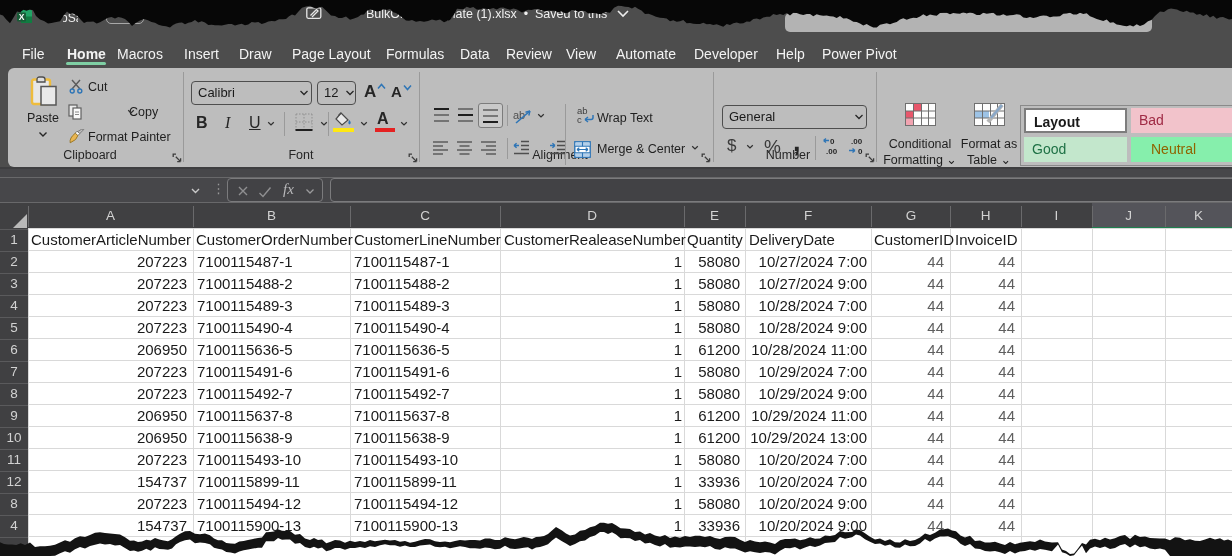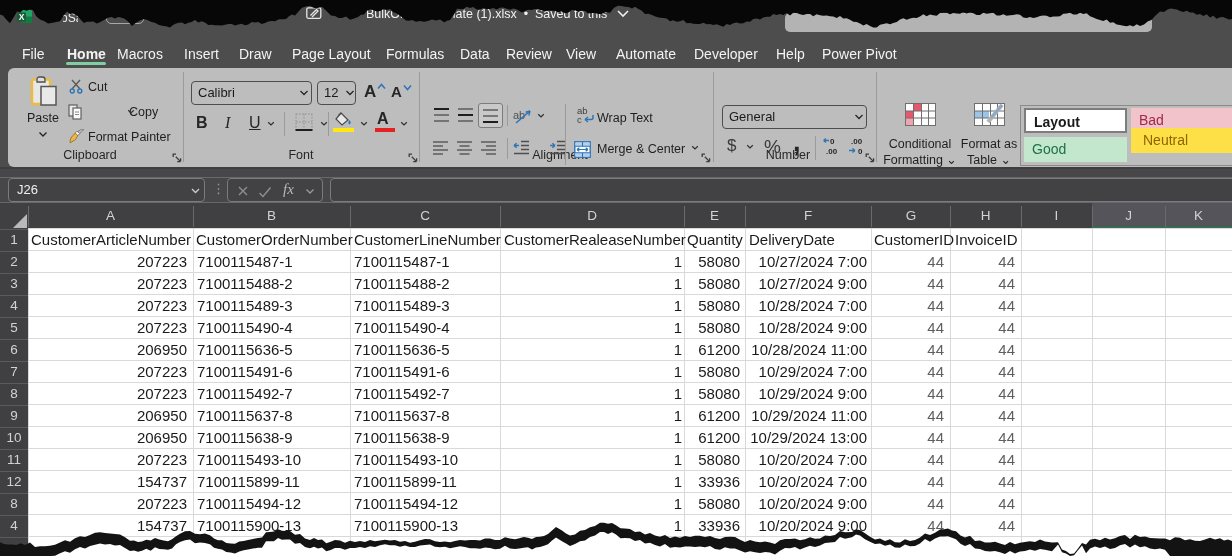--- a/index.html
+++ b/index.html
@@ -362,27 +362,26 @@
 <path d="M28 2 L14 19" stroke="#b5b5b5" stroke-width="4"></path>
 <path d="M28 2 L17 15" stroke="#8aa8c8" stroke-width="2.5"></path>
 </svg>
       </div>
 <div class="abs btext" style="left:981px;top:45px;transform:translateX(-50%);">Format as</div>
 <div class="abs btext" style="left:981px;top:60px;transform:translateX(-50%);">Table ⌄</div>
 <div class="abs" style="left:1012px;top:13px;width:214px;height:61px;border:1px solid #8a8a8a;"></div>
 <div class="abs" style="left:1016px;top:16px;width:103px;height:25px;background:#ffffff;color:#1a1a1a;font-size:14px;line-height:25px;padding-left:8px;border:2px solid #7d7d7d;font-weight:bold;">Layout</div>
 <div class="abs" style="left:1123px;top:16px;width:101px;height:25px;background:#f2c3cb;color:#a02b45;font-size:14px;line-height:25px;padding-left:8px;">Bad</div>
 <div class="abs" style="left:1016px;top:45px;width:103px;height:25px;background:#c3e7cc;color:#1e7145;font-size:14px;line-height:25px;padding-left:8px;">Good</div>
-<div class="abs" style="left:1123px;top:36px;width:101px;height:25px;background:#fde047;color:#8f6400;font-size:14px;line-height:25px;padding-left:12px;">Neutral</div>
+<div class="abs" style="left:1123px;top:45px;width:101px;height:25px;background:#86efac;color:#8f6400;font-size:14px;line-height:25px;padding-left:20px;">Neutral</div>
 </div>
 <div class="abs" style="left:0;top:167px;width:1232px;height:2px;background:#3e3e40;"></div>
 <div class="abs fbar"></div>
 <div class="abs" style="left:0;top:176.5px;width:1232px;height:1px;background:#68686a;"></div>
 <div class="abs" style="left:0;top:202px;width:1232px;height:1px;background:#68686a;"></div>
-<div class="fbox" style="left:8px;top:178px;width:197px;height:24px;color:#f0f0f0;font-size:13px;line-height:22px;padding-left:8px;">J26</div>
 <div class="abs" style="left:190px;top:187px;">
       <svg width="11" height="8" viewBox="0 0 11 8">
 <path d="M2 2 L5.5 5.5 L9 2" fill="none" stroke="#c9c9c9" stroke-width="1.4"></path>
       </svg>
     </div>
 <div class="abs" style="left:212px;top:181px;color:#9a9a9a;font-size:13px;letter-spacing:0;">⋮</div>
 <div class="fbox" style="left:227px;top:178px;width:96px;height:24px;"></div>
 <div class="abs" style="left:237px;top:185px;">
       <svg width="12" height="12" viewBox="0 0 12 12">
 <path d="M2 2 L10 10 M10 2 L2 10" stroke="#8f8f91" stroke-width="1.4"></path>

